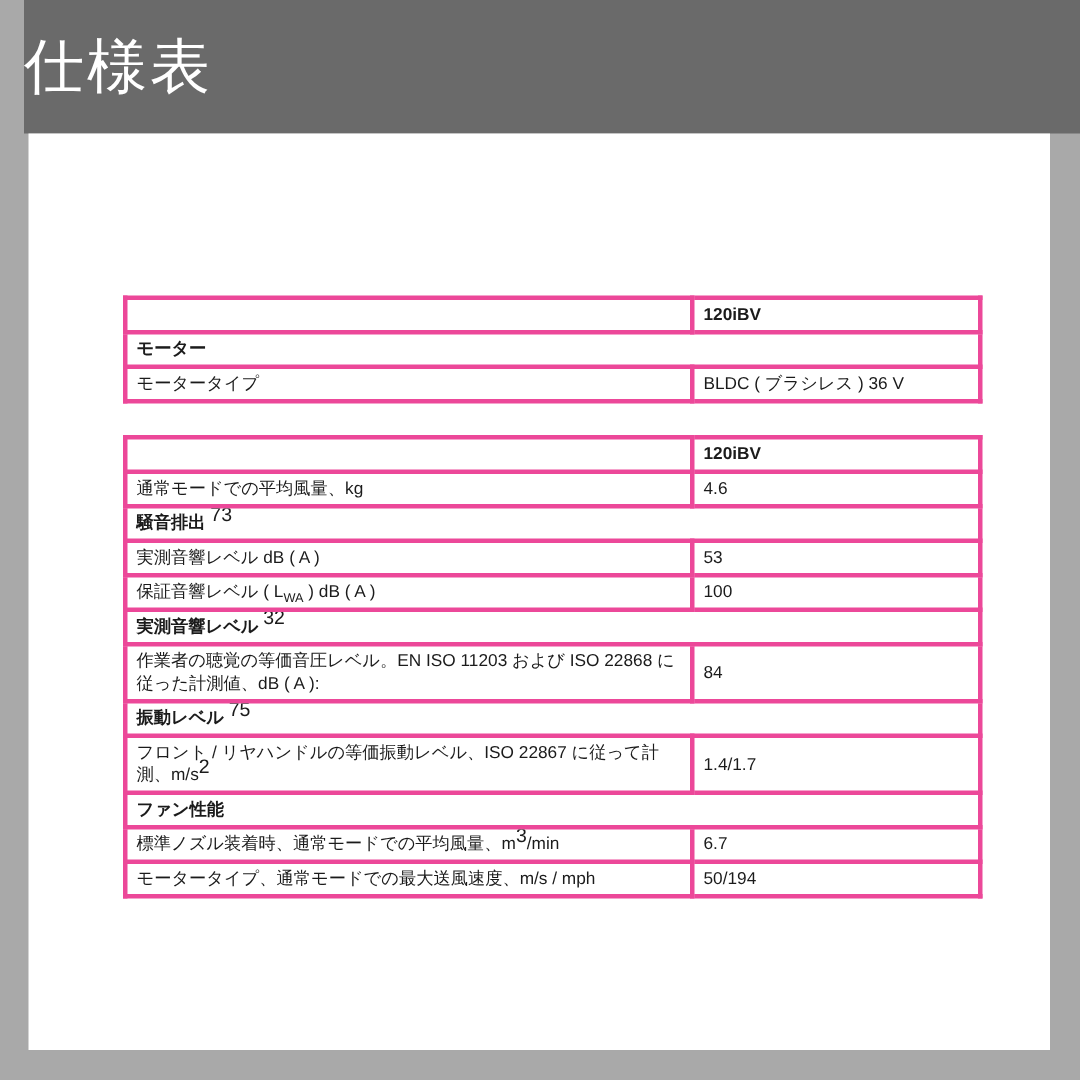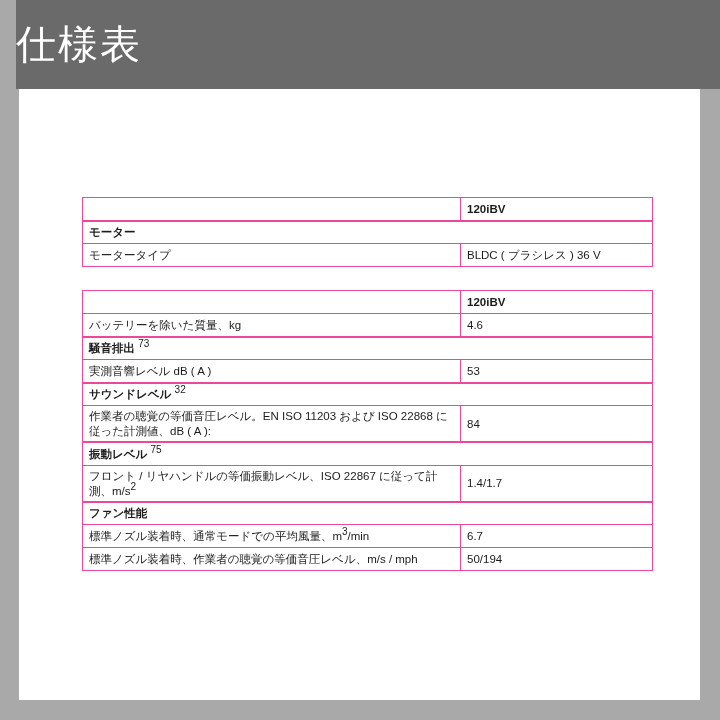--- a/index.html
+++ b/index.html
@@ -35,31 +35,31 @@
     border-collapse: collapse;
     table-layout: fixed;
     font-size: 11.5px;
     color: #1b1b1b;
   }
   #spec-table-0 { top: 108px; }
   #spec-table-1 { top: 201px; }
   col.c-label { width: 378px; }
   col.c-value { width: 192px; }
   td {
-    border: 1px solid #ec4899;
+    border: 3px solid #ec4899;
     padding: 3px 6px 2px 6px;
     height: 23px;
     box-sizing: border-box;
     line-height: 15px;
     vertical-align: middle;
     overflow: hidden;
   }
   tr.row-header td.cell-value { font-weight: bold; }
   tr.row-section td { font-weight: bold; border-top-width: 2px; }
-  sup { font-size: 10px; font-weight: normal; line-height: 0; vertical-align: super; }
+  sup { font-size: 13px; font-weight: normal; line-height: 0; vertical-align: super; }
   sub { font-size: 8.5px; line-height: 0; vertical-align: sub; }
 </style>
 </head>
 <body style="background: rgb(169, 169, 169);">
 
 <div class="header-band" style="background: rgb(106, 106, 106);">
   <div class="page-title" style="color: rgb(255, 255, 255);">仕様表</div>
 </div>
 
 <div class="content" style="background: rgb(255, 255, 255);">
@@ -86,50 +86,54 @@
       <colgroup>
         <col class="c-label">
         <col class="c-value">
       </colgroup>
       <tbody>
         <tr class="row-header">
           <td class="cell-label"></td>
           <td class="cell-value">120iBV</td>
         </tr>
         <tr class="row-data">
-          <td class="cell-label">バッテリーを除いた質量、kg</td>
+          <td class="cell-label">通常モードでの平均風量、kg</td>
           <td class="cell-value">4.6</td>
         </tr>
         <tr class="row-section">
           <td colspan="2"><span>騒音排出 </span><sup>73</sup></td>
         </tr>
         <tr class="row-data">
           <td class="cell-label">実測音響レベル dB ( A )</td>
           <td class="cell-value">53</td>
         </tr>
+        <tr class="row-data">
+          <td class="cell-label"><span>保証音響レベル ( L</span><sub>WA</sub><span> ) dB ( A )</span></td>
+          <td class="cell-value">100</td>
+        </tr>
         <tr class="row-section">
-          <td colspan="2"><span>サウンドレベル </span><sup>32</sup></td>
+          <td colspan="2"><span>実測音響レベル </span><sup>32</sup></td>
         </tr>
         <tr class="row-data">
           <td class="cell-label">作業者の聴覚の等価音圧レベル。EN ISO 11203 および ISO 22868 に従った計測値、dB ( A ):</td>
           <td class="cell-value">84</td>
         </tr>
         <tr class="row-section">
           <td colspan="2"><span>振動レベル </span><sup>75</sup></td>
         </tr>
         <tr class="row-data">
           <td class="cell-label"><span>フロント / リヤハンドルの等価振動レベル、ISO 22867 に従って計測、m/s</span><sup>2</sup></td>
           <td class="cell-value">1.4/1.7</td>
         </tr>
         <tr class="row-section">
           <td colspan="2">ファン性能</td>
         </tr>
         <tr class="row-data">
           <td class="cell-label"><span>標準ノズル装着時、通常モードでの平均風量、m</span><sup>3</sup><span>/min</span></td>
           <td class="cell-value">6.7</td>
         </tr>
         <tr class="row-data">
-          <td class="cell-label">標準ノズル装着時、作業者の聴覚の等価音圧レベル、m/s / mph</td>
+          <td class="cell-label">モータータイプ、通常モードでの最大送風速度、m/s / mph</td>
           <td class="cell-value">50/194</td>
         </tr>
       </tbody>
     </table>
 </div>
 
 </body></html>

